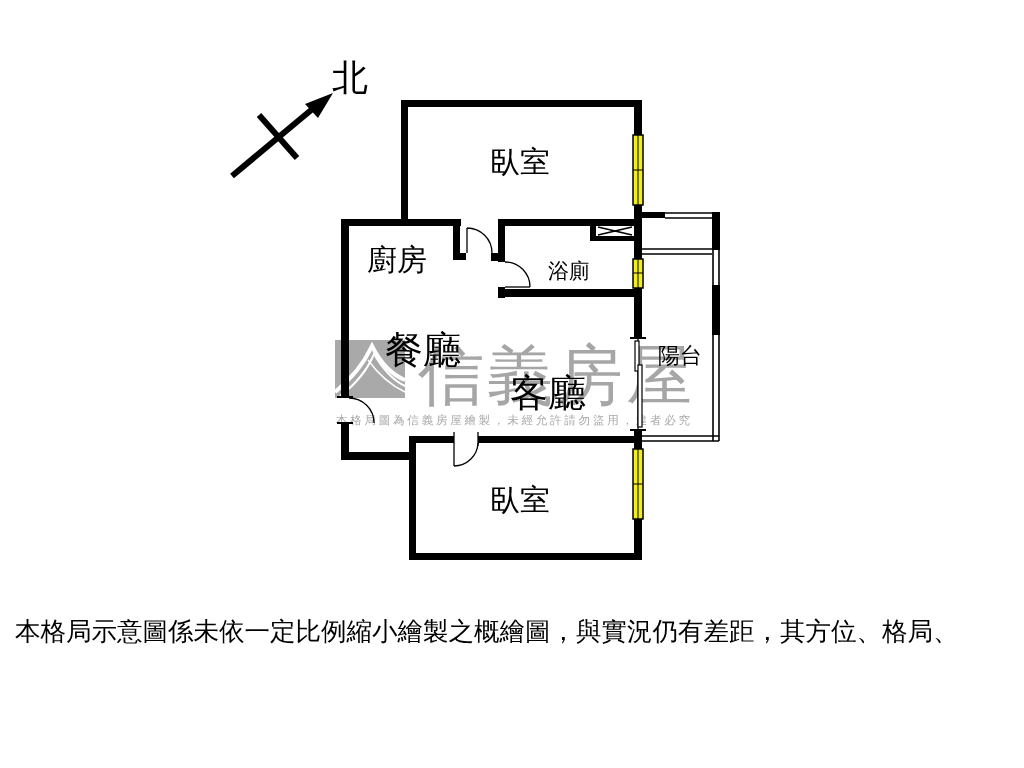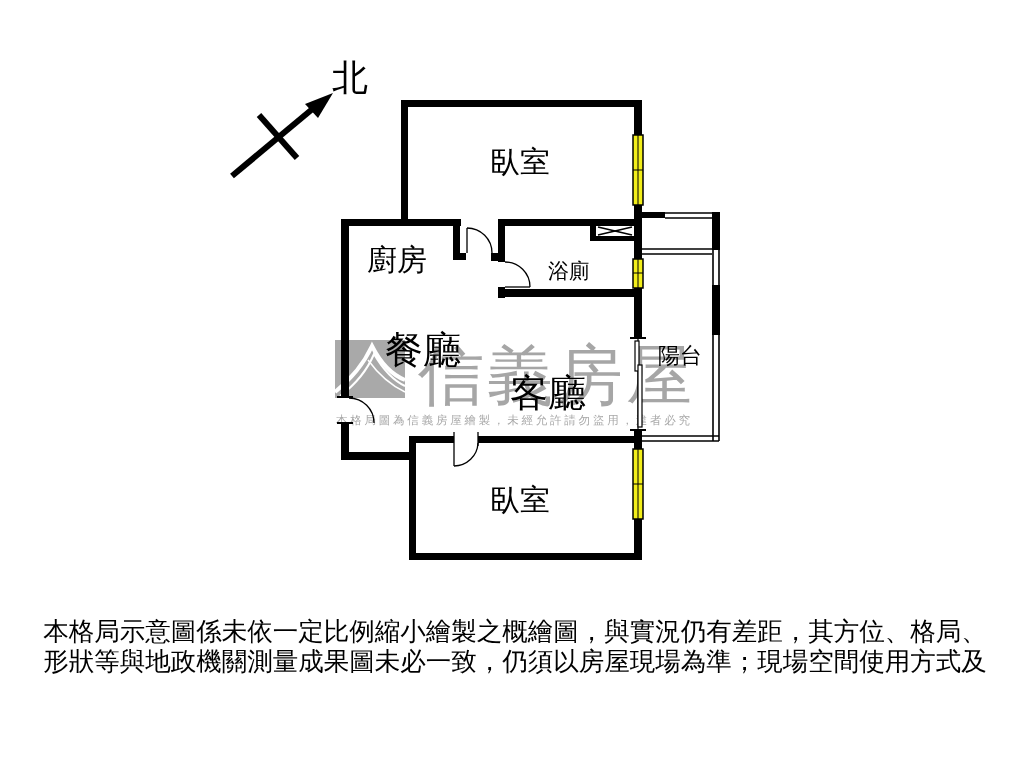--- a/index.html
+++ b/index.html
@@ -3,21 +3,21 @@
   <meta charset="utf-8">
   <style>
     html, body { margin: 0; padding: 0; background: #ffffff; }
     body { width: 1024px; height: 768px; position: relative; overflow: hidden;
            font-family: "Liberation Serif", "DejaVu Serif", serif; }
     #plan { position: absolute; left: 0; top: 0; width: 1024px; height: 600px; }
     .room-label { font-family: "Liberation Serif", "DejaVu Serif", serif; fill: #000; }
     .wm-big { font-family: "Liberation Sans", "DejaVu Sans", sans-serif; fill: #9c9c9c; fill-opacity: 0.9; }
     .wm-small { font-family: "Liberation Sans", "DejaVu Sans", sans-serif; fill: #a8a8a8; }
     #disclaimer { position: absolute; left: 15px; top: 617px; width: 1000px;
-                  font-size: 25.5px; line-height: 30px; color: #000; white-space: nowrap; text-align: center; }
+                  font-size: 25.5px; line-height: 30px; color: #000; white-space: nowrap; }
     #disclaimer div { height: 30px; }
   </style>
 </head>
 <body>
 
 <svg id="plan" viewBox="0 0 1024 600" xmlns="http://www.w3.org/2000/svg">
 
   <g>
     <rect x="335" y="340" width="70" height="58" fill="#a9a9a9"></rect>
     <path d="M335 392 Q360 372 372 346 Q385 372 405 380" fill="none" stroke="#fff" stroke-width="4"></path>
@@ -139,14 +139,13 @@
   <text class="room-label" x="367" y="270" font-size="30">廚房</text>
   <text class="room-label" x="548" y="278" font-size="21">浴廁</text>
   <text class="room-label" x="385" y="363" font-size="38">餐廳</text>
   <text class="room-label" x="510" y="406" font-size="38">客廳</text>
   <text class="room-label" x="658" y="363" font-size="22">陽台</text>
   <text class="room-label" x="490" y="510" font-size="30">臥室</text>
 </svg>
 
 <div id="disclaimer">
   <div>本格局示意圖係未依一定比例縮小繪製之概繪圖，與實況仍有差距，其方位、格局、</div>
-  <div>形狀等與地政機關測量成果圖未必一致，仍須以房屋現場為準；現場空間使用方式及</div>
 </div>
 
 </body></html>

